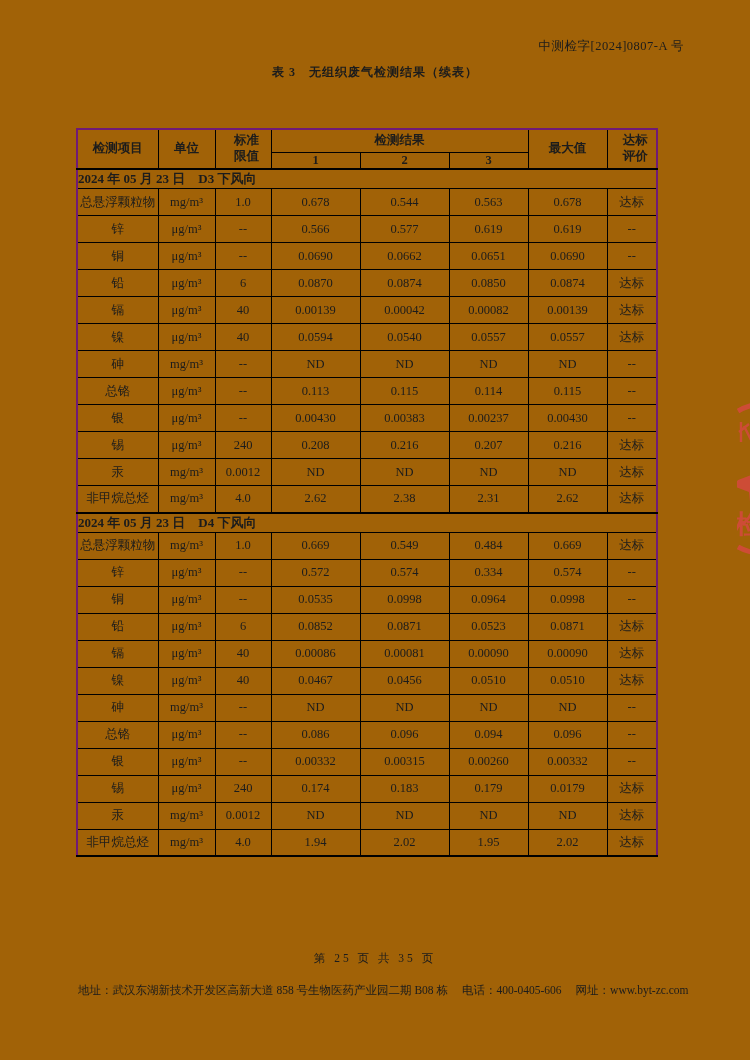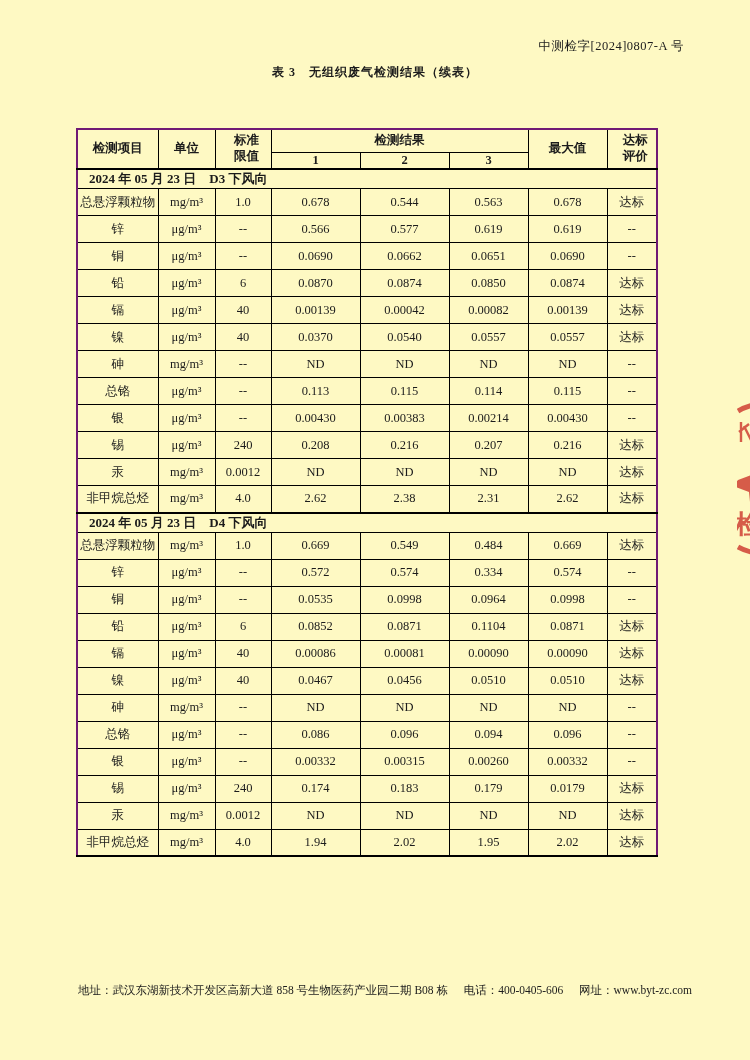--- a/index.html
+++ b/index.html
@@ -2,21 +2,21 @@
 <html><head>
 <meta charset="utf-8">
 <style>
   * { margin:0; padding:0; box-sizing:border-box; }
   html,body { width:750px; height:1060px; overflow:hidden; }
   body {
     background:#ffffff;
     font-family:"Liberation Serif","DejaVu Serif",serif;
     color:#1c1c1c;
   }
-  .page { position:relative; width:750px; height:1060px; background:#fef9c3; overflow:hidden; }
+  .page { position:relative; width:750px; height:1060px; background:#a16207; overflow:hidden; }
 
   .doc-number {
     position:absolute; top:38px; right:66px;
     font-size:12.5px; letter-spacing:0.5px;
   }
   .table-title {
     position:absolute; top:64px; left:0; width:100%;
     text-align:center; font-weight:bold; font-size:12px; letter-spacing:1px;
   }
 
@@ -38,33 +38,33 @@
   .results thead th { font-weight:bold; line-height:1.25; }
   .results thead tr.h1 th { height:23px; }
   .results thead tr.h2 th { height:17px; }
   .results thead th.two-line { white-space:pre-line;padding-left:8px; }
   .results thead tr.h2 th { border-bottom:2px solid #000; }
   .results thead th[rowspan] { border-bottom:2px solid #000; }
   .results tbody td { height:27px; }
   .results tr.section-row td {
     height:19px;
     text-align:left; font-weight:bold; font-size:13px;
-    padding-left:11px;
+    padding-left:0;
     border-top:2px solid #000;
     border-bottom:1px solid #000;
   }
   .results tbody tr:last-child td { border-bottom:2px solid #000; }
 
   .footer-page {
     position:absolute; top:951px; left:0; width:100%;
     text-align:center; font-size:11.5px; letter-spacing:3px;
   }
   .footer-contact {
     position:absolute; top:983px; left:78px; right:58px;
-    display:flex; justify-content:space-between; gap:6px;
+    display:flex; justify-content:flex-start; gap:14px;
     font-size:11.5px; white-space:nowrap;
   }
 
   .stamp-clip {
     position:absolute; top:400px; right:0;
     width:13px; height:158px; overflow:hidden;
     pointer-events:none;
   }
   .stamp-clip svg { display:block; }
 </style>
@@ -156,21 +156,21 @@
           <td>0.00139</td>
           <td>0.00042</td>
           <td>0.00082</td>
           <td>0.00139</td>
           <td>达标</td>
         </tr>
         <tr>
           <td>镍</td>
           <td>μg/m³</td>
           <td>40</td>
-          <td>0.0370</td>
+          <td>0.0594</td>
           <td>0.0540</td>
           <td>0.0557</td>
           <td>0.0557</td>
           <td>达标</td>
         </tr>
         <tr>
           <td>砷</td>
           <td>mg/m³</td>
           <td>--</td>
           <td>ND</td>
@@ -188,21 +188,21 @@
           <td>0.114</td>
           <td>0.115</td>
           <td>--</td>
         </tr>
         <tr>
           <td>银</td>
           <td>μg/m³</td>
           <td>--</td>
           <td>0.00430</td>
           <td>0.00383</td>
-          <td>0.00214</td>
+          <td>0.00237</td>
           <td>0.00430</td>
           <td>--</td>
         </tr>
         <tr>
           <td>锡</td>
           <td>μg/m³</td>
           <td>240</td>
           <td>0.208</td>
           <td>0.216</td>
           <td>0.207</td>
@@ -261,21 +261,21 @@
           <td>0.0964</td>
           <td>0.0998</td>
           <td>--</td>
         </tr>
         <tr>
           <td>铅</td>
           <td>μg/m³</td>
           <td>6</td>
           <td>0.0852</td>
           <td>0.0871</td>
-          <td>0.1104</td>
+          <td>0.0523</td>
           <td>0.0871</td>
           <td>达标</td>
         </tr>
         <tr>
           <td>镉</td>
           <td>μg/m³</td>
           <td>40</td>
           <td>0.00086</td>
           <td>0.00081</td>
           <td>0.00090</td>
@@ -348,20 +348,21 @@
           <td>4.0</td>
           <td>1.94</td>
           <td>2.02</td>
           <td>1.95</td>
           <td>2.02</td>
           <td>达标</td>
         </tr>
       </tbody>
   </table>
 
+  <div class="footer-page">第 25 页 共 35 页</div>
 
   <div class="footer-contact">
     <span>地址：武汉东湖新技术开发区高新大道 858 号生物医药产业园二期 B08 栋</span>
     <span>电话：400-0405-606</span>
     <span>网址：www.byt-zc.com</span>
   </div>
 
   <div class="stamp-clip">
     <svg width="42" height="158" viewBox="0 0 42 158" xmlns="http://www.w3.org/2000/svg">
       <g fill="none" stroke="#d24a3c" stroke-opacity="0.9">

